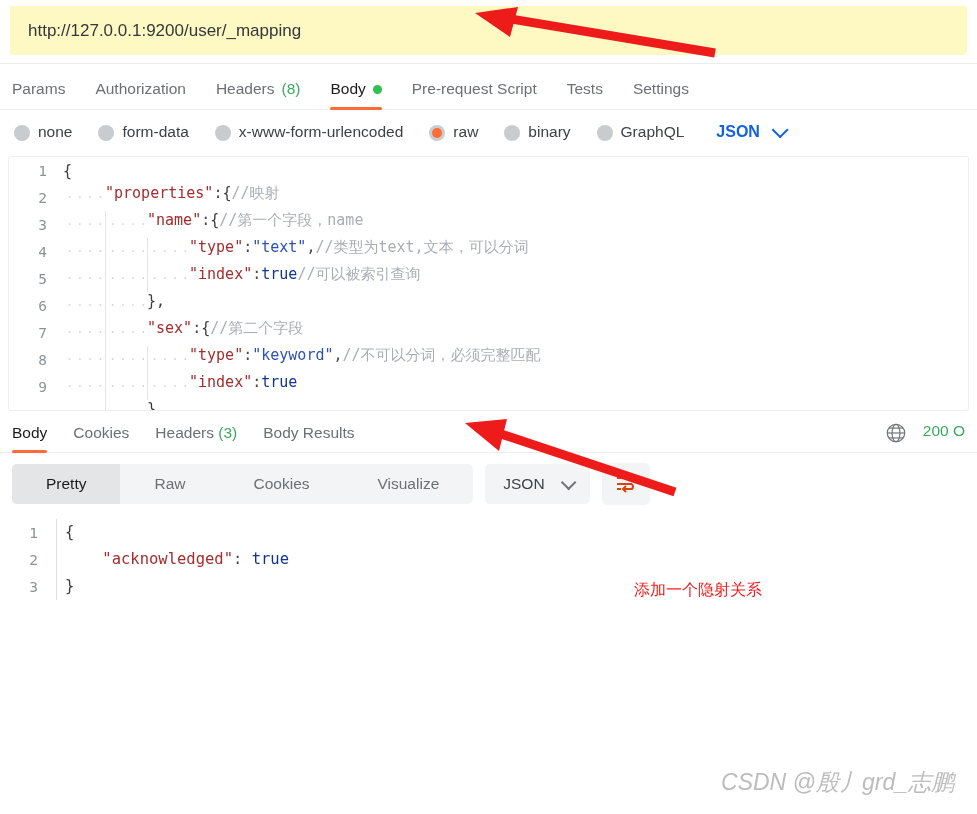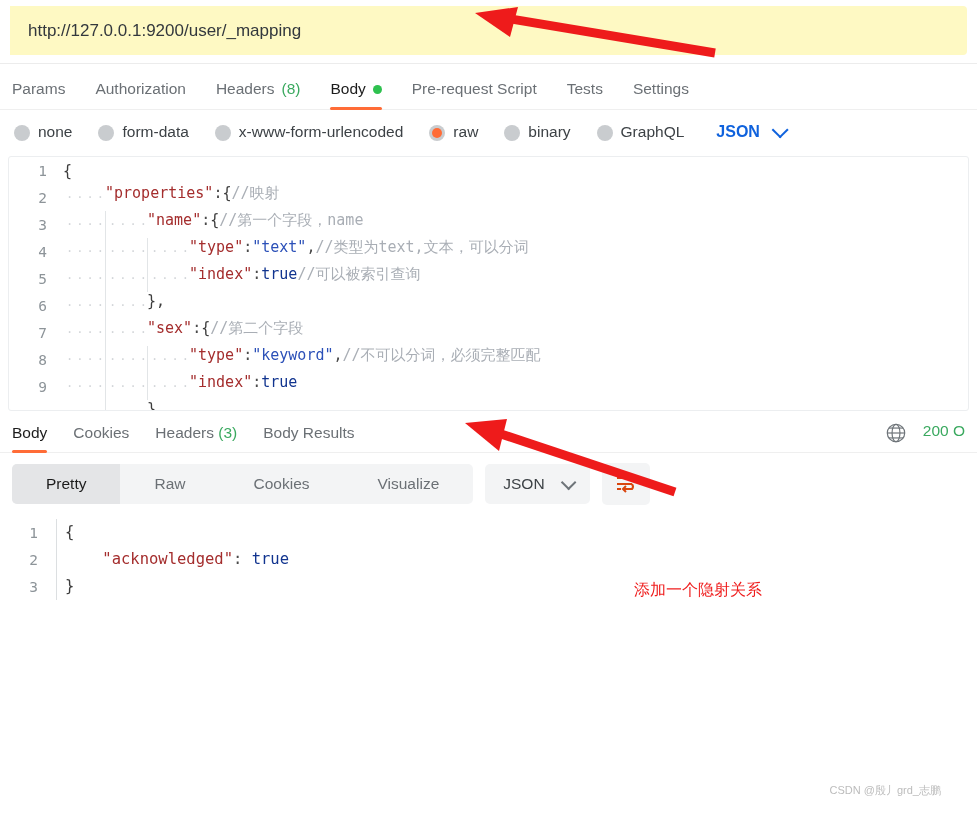--- a/index.html
+++ b/index.html
@@ -322,25 +322,26 @@
   
   .annot-text {
     position: absolute;
     color: #ef1d1d;
     font-size: 16px;
     white-space: nowrap;
   }
   svg.arrow { position: absolute; overflow: visible; }
   .watermark {
     position: absolute;
-    right: 36px;
+    right: 23px;
     bottom: 16px;
     color: #bcbcbc;
-    font-size: 11px;
-    white-space: nowrap;
+    font-size: 23px;
+    white-space: nowrap;
+    font-style: italic;
   }
 </style>
 </head>
 <body>
 
 <div class="urlbar">
   <div class="url-field" title="Enter request URL">http://127.0.0.1:9200/user/_mapping</div>
 </div>
 
 <div class="req-tabs">

